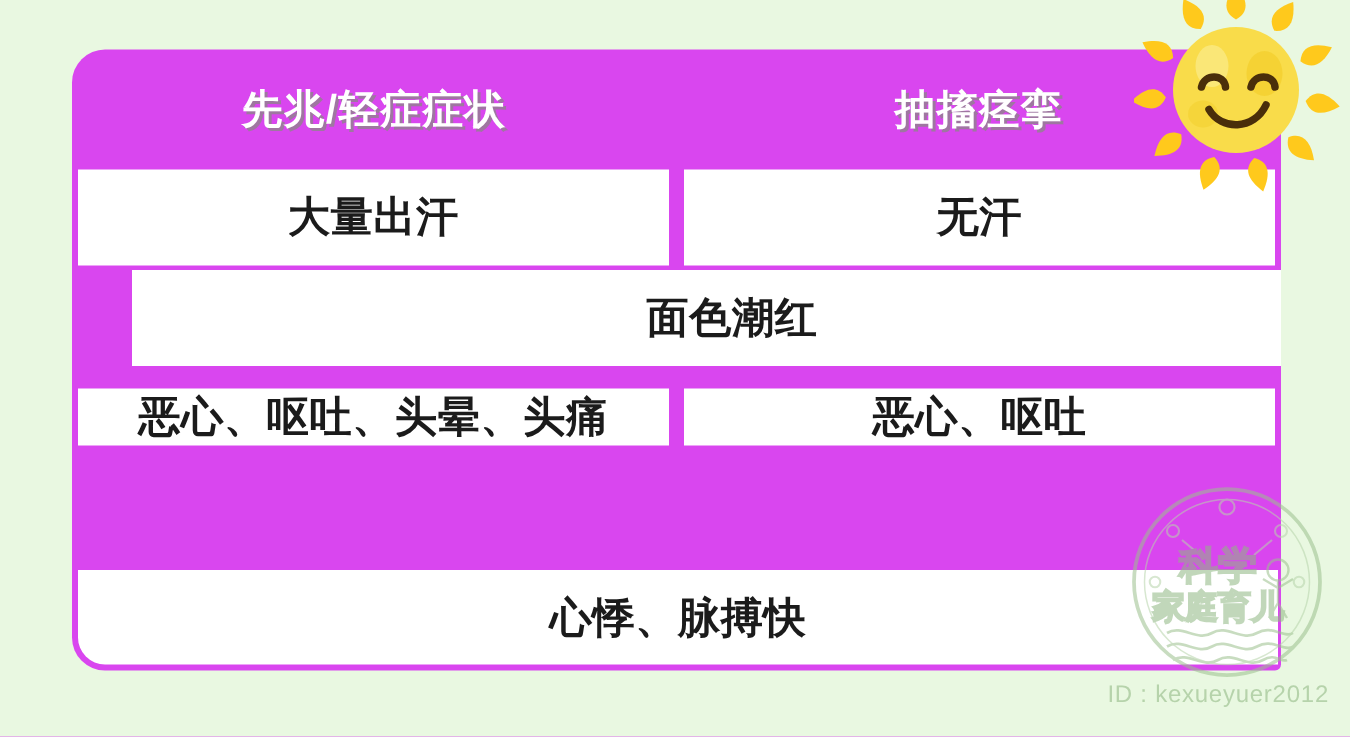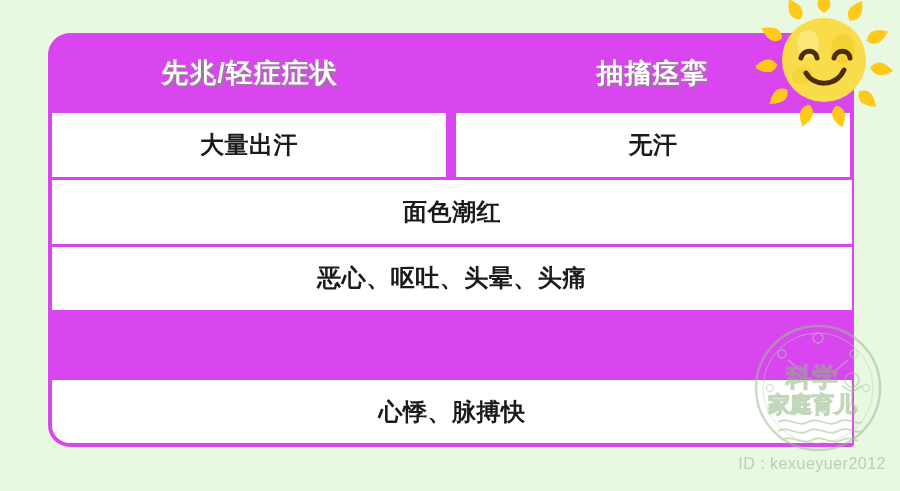--- a/index.html
+++ b/index.html
@@ -65,33 +65,33 @@
   }
 
   .trow {
     position: absolute;
     left: 0;
     width: 100%;
     height: 66.8px;
     display: flex;
   }
   .trow:nth-child(1) { top: 0px; }
-  .trow:nth-child(2) { top: 66.8px; }
-  .trow:nth-child(3) { top: 133.6px; }
+  .trow:nth-child(2) { top: 66.8px; padding-left: 36px; }
+  .trow:nth-child(3) { top: 133.6px; align-items: center; }
   .trow:nth-child(4) { top: 200.4px; }
   .trow:nth-child(5) { top: 267.2px; justify-content: center; }
 
   .tcell {
     flex: 1 1 50%;
     background: #ffffff;
     margin: 0 0 3px 0;
     display: flex;
     align-items: center;
     justify-content: center;
-    font-size: 24px;
+    font-size: 28px;
     font-weight: bold;
     color: #1b1b1b;
     letter-spacing: 0.5px;
   }
   .tcell.left  { margin-left: 4px; margin-right: 2px; }
   .tcell.right { margin-right: 4px; margin-left: 8px; }
 
   .trow:nth-child(5) .tcell { margin-bottom: 4px; }
   .trow:nth-child(5) .tcell.left { border-bottom-left-radius: 18px; }
 
@@ -150,20 +150,21 @@
         <div class="tcell left">大量出汗</div>
         <div class="tcell right">无汗</div>
       </div>
 
       <div class="trow">
         <div class="tcell left">面色潮红</div>
       </div>
 
       <div class="trow">
         <div class="tcell left">恶心、呕吐、头晕、头痛</div>
+        <div class="tcell right">恶心、呕吐</div>
       </div>
 
       <div class="trow">
       </div>
 
       <div class="trow">
         <div class="tcell left">心悸、脉搏快</div>
       </div>
 
     </div>

